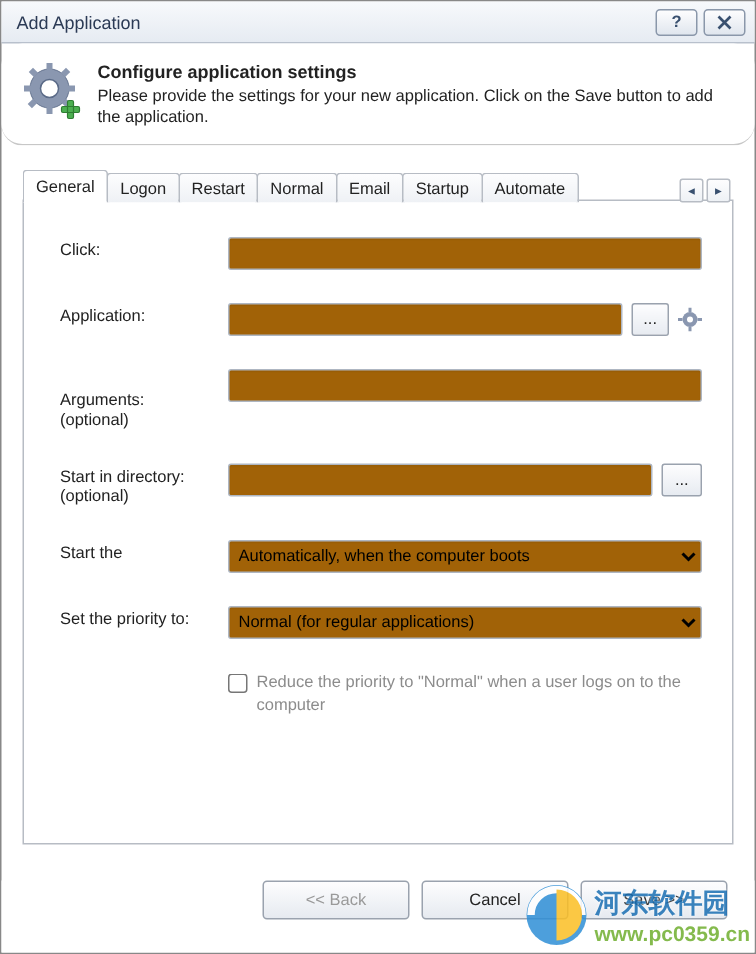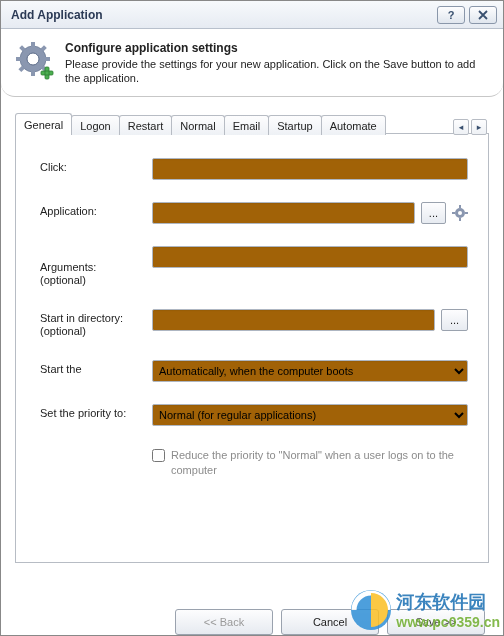--- a/index.html
+++ b/index.html
@@ -22,21 +22,21 @@
   .titlebar {
     height: 28px;
     background: linear-gradient(#f7f9fc,#e6ebf2);
     border-bottom: 1px solid #b8c0cc;
     display: flex;
     align-items: center;
     padding: 0 6px 0 10px;
     color: #2b3a55;
     font-size: 12px;
   }
-  .titlebar .title { flex: 1; font-weight: bold; }
+  .titlebar .title { flex: 1; }
   .titlebar .tbbtn {
     width: 28px; height: 18px;
     border: 1px solid #8a97aa;
     border-radius: 3px;
     background: linear-gradient(#fdfdfe,#e0e6ee);
     margin-left: 4px;
     display: flex; align-items: center; justify-content: center;
     color:#39506f; font-size:11px; font-weight:bold;
     cursor: default;
   }
@@ -164,21 +164,21 @@
     display:flex; align-items:flex-start; gap:6px;
     color:#8c8c8c;
     line-height:1.3;
   }
   .chk input { margin:1px 0 0 0; }
   .footer {
     position: absolute;
     left: 0; right: 0; bottom: 0;
     height: 48px;
     display: flex;
-    align-items: flex-end;
+    align-items: flex-start;
     justify-content: flex-end;
     gap: 8px;
     padding: 0 18px;
     background: #fff;
   }
   .footer .fbtn {
     min-width: 98px;
     height: 26px;
     border: 1px solid #9aa2ae;
     border-radius: 3px;

